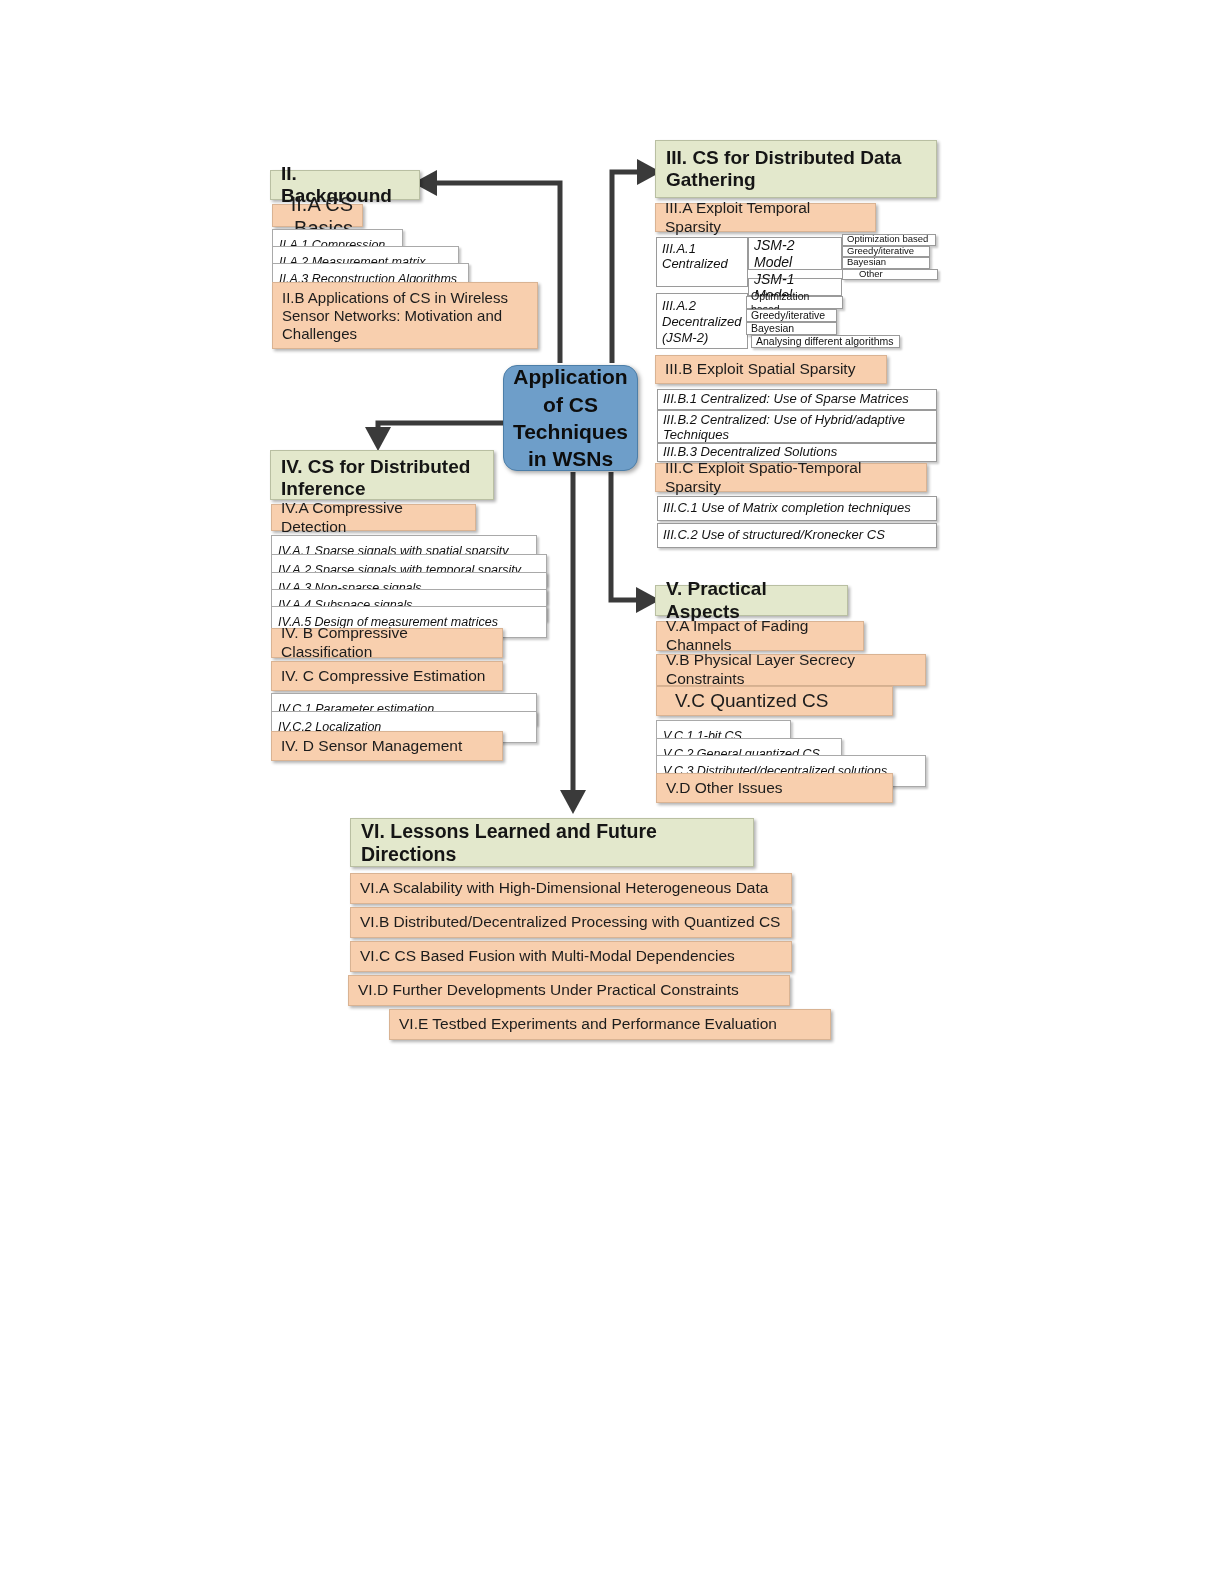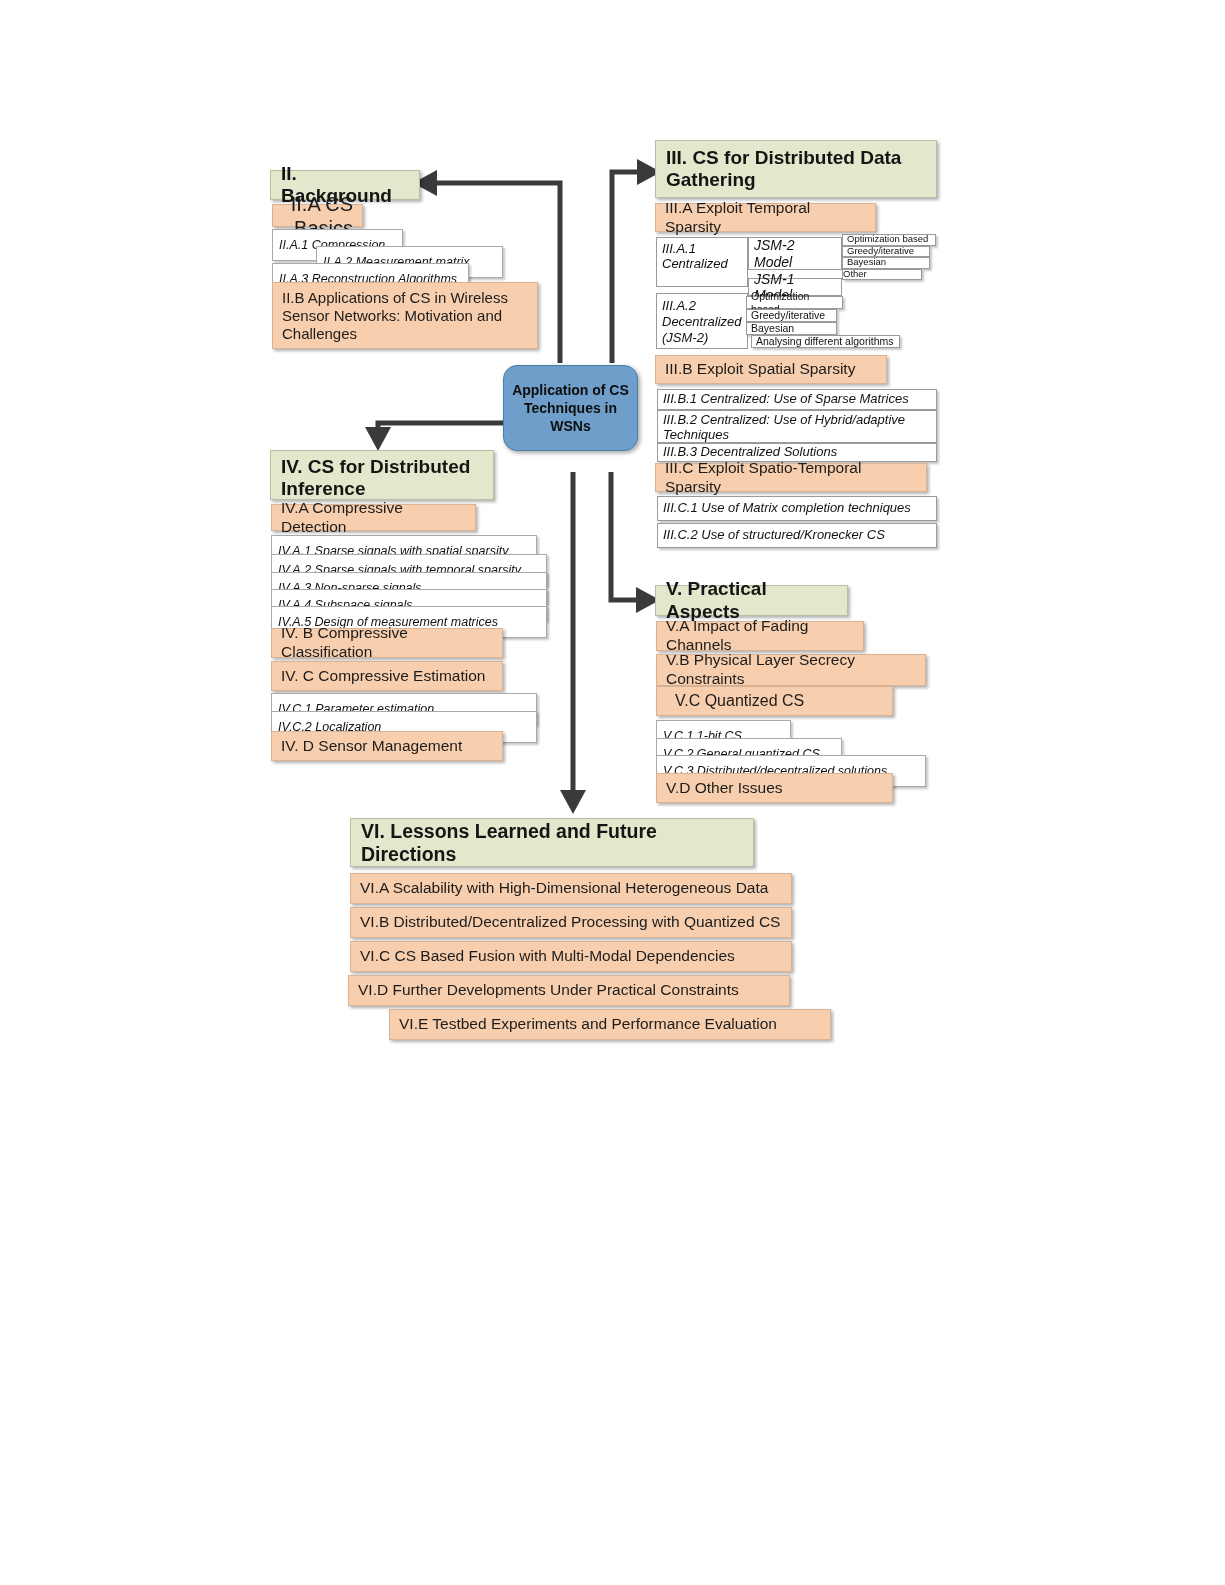--- a/index.html
+++ b/index.html
@@ -67,42 +67,42 @@
     <path class="lnk" d="M 503 423 L 378 423 L 378 427"></path>
     <polygon class="ahead" points="365,427 378,451 391,427"></polygon>
 
     <path class="lnk" d="M 611 472 L 611 600 L 636 600"></path>
     <polygon class="ahead" points="636,587 660,600 636,613"></polygon>
 
     <path class="lnk" d="M 573 472 L 573 790"></path>
     <polygon class="ahead" points="560,790 573,814 586,790"></polygon>
   </svg>
 
-  <div class="hub" style="left:503px;top:365px;width:135px;height:86px;font-size:14px;">Application of CS Techniques in  WSNs</div>
+  <div class="hub" style="left:503px;top:365px;width:135px;height:106px;font-size:21px;">Application of CS Techniques in  WSNs</div>
 
   <div class="box hdr" style="left:270px;top:170px;width:150px;height:30px;font-size:19px;">II. Background</div>
 
   <div class="box lvl2" style="left:272px;top:204px;width:91px;height:23px;font-size:20px;text-align:right;">II.A CS Basics</div>
 
   <div class="box lvl3" style="left:272px;top:229px;width:131px;height:17px;font-size:12.5px;">II.A.1 Compression</div>
-  <div class="box lvl3" style="left:272px;top:246px;width:187px;height:17px;font-size:12.5px;margin-left:44px;">II.A.2 Measurement matrix</div>
+  <div class="box lvl3" style="left:272px;top:246px;width:187px;height:17px;font-size:12.5px;">II.A.2 Measurement matrix</div>
   <div class="box lvl3" style="left:272px;top:263px;width:197px;height:17px;font-size:12.5px;">II.A.3 Reconstruction Algorithms</div>
 
   <div class="box lvl2" style="left:272px;top:282px;width:266px;height:67px;font-size:15px;align-items:flex-start;padding-top:6px;">II.B Applications of CS in Wireless Sensor Networks: Motivation and Challenges</div>
 
   <div class="box hdr" style="left:655px;top:140px;width:282px;height:58px;font-size:19px;align-items:flex-start;padding-top:6px;">III. CS for Distributed Data Gathering</div>
 
   <div class="box lvl2" style="left:655px;top:203px;width:221px;height:29px;font-size:15.5px;">III.A Exploit Temporal Sparsity</div>
 
   <div class="cell topleft" style="left:656px;top:237px;width:92px;height:50px;font-size:13px;">III.A.1 Centralized</div>
   <div class="cell" style="left:748px;top:237px;width:94px;height:33px;font-size:14px;">JSM-2 Model</div>
   <div class="cell plain sh" style="left:842px;top:234px;width:94px;height:11.5px;font-size:9.5px;padding:0 4px;">Optimization based</div>
   <div class="cell plain sh" style="left:842px;top:245.5px;width:88px;height:11.5px;font-size:9.5px;padding:0 4px;">Greedy/iterative</div>
   <div class="cell plain sh" style="left:842px;top:257px;width:88px;height:11.5px;font-size:9.5px;padding:0 4px;">Bayesian</div>
-  <div class="cell plain sh" style="left:842px;top:268.5px;width:80px;height:11.5px;font-size:9.5px;padding:0 0;">Other</div>
+  <div class="cell plain sh" style="left:842px;top:268.5px;width:96px;height:11.5px;font-size:9.5px;padding:0 16px;">Other</div>
   <div class="cell" style="left:748px;top:278px;width:94px;height:18px;font-size:14px;">JSM-1 Model</div>
 
   <div class="cell topleft" style="left:656px;top:293px;width:92px;height:56px;font-size:13px;line-height:1.22;">III.A.2 Decentralized (JSM-2)</div>
   <div class="cell plain sh" style="left:746px;top:296px;width:97px;height:13px;font-size:10.5px;padding:0 4px;">Optimization based</div>
   <div class="cell plain sh" style="left:746px;top:309px;width:91px;height:13px;font-size:10.5px;padding:0 4px;">Greedy/iterative</div>
   <div class="cell plain sh" style="left:746px;top:322px;width:91px;height:13px;font-size:10.5px;padding:0 4px;">Bayesian</div>
   <div class="cell plain sh" style="left:751px;top:335px;width:149px;height:13px;font-size:10.5px;padding:0 4px;">Analysing different algorithms</div>
 
   <div class="box lvl2" style="left:655px;top:355px;width:232px;height:29px;font-size:15.5px;">III.B Exploit Spatial  Sparsity</div>
   <div class="cell sh" style="left:657px;top:389px;width:280px;height:21px;font-size:13px;">III.B.1 Centralized: Use of Sparse Matrices</div>
@@ -124,21 +124,21 @@
 
   <div class="box lvl2" style="left:271px;top:628px;width:232px;height:30px;font-size:15.5px;">IV. B Compressive Classification</div>
   <div class="box lvl2" style="left:271px;top:661px;width:232px;height:30px;font-size:15.5px;">IV. C Compressive Estimation</div>
   <div class="box lvl3" style="left:271px;top:693px;width:266px;height:17px;font-size:12.5px;">IV.C.1 Parameter estimation</div>
   <div class="box lvl3" style="left:271px;top:711px;width:266px;height:17px;font-size:12.5px;">IV.C.2 Localization</div>
   <div class="box lvl2" style="left:271px;top:731px;width:232px;height:30px;font-size:15.5px;">IV. D Sensor Management</div>
 
   <div class="box hdr" style="left:655px;top:585px;width:193px;height:31px;font-size:19px;">V. Practical Aspects</div>
   <div class="box lvl2" style="left:656px;top:621px;width:208px;height:30px;font-size:15.5px;">V.A Impact of Fading Channels</div>
   <div class="box lvl2" style="left:656px;top:654px;width:270px;height:32px;font-size:15.5px;">V.B Physical Layer Secrecy Constraints</div>
-  <div class="box lvl2" style="left:656px;top:686px;width:237px;height:30px;font-size:16px;padding-left:18px;">V.C Quantized CS</div>
+  <div class="box lvl2" style="left:656px;top:686px;width:237px;height:30px;font-size:19px;padding-left:18px;">V.C Quantized CS</div>
   <div class="box lvl3" style="left:656px;top:720px;width:135px;height:16px;font-size:12.5px;">V.C.1 1-bit CS</div>
   <div class="box lvl3" style="left:656px;top:738px;width:186px;height:16px;font-size:12.5px;">V.C.2 General quantized CS</div>
   <div class="box lvl3" style="left:656px;top:755px;width:270px;height:16px;font-size:12.5px;">V.C.3 Distributed/decentralized solutions</div>
   <div class="box lvl2" style="left:656px;top:773px;width:237px;height:30px;font-size:15.5px;">V.D Other Issues</div>
 
   <div class="box hdr" style="left:350px;top:818px;width:404px;height:49px;font-size:19.5px;">VI. Lessons Learned and Future Directions</div>
   <div class="box lvl2" style="left:350px;top:873px;width:442px;height:31px;font-size:15.5px;">VI.A Scalability with High-Dimensional Heterogeneous Data</div>
   <div class="box lvl2" style="left:350px;top:907px;width:442px;height:31px;font-size:15.5px;">VI.B Distributed/Decentralized Processing with Quantized CS</div>
   <div class="box lvl2" style="left:350px;top:941px;width:442px;height:31px;font-size:15.5px;">VI.C CS Based Fusion with Multi-Modal Dependencies</div>
   <div class="box lvl2" style="left:348px;top:975px;width:442px;height:31px;font-size:15.5px;">VI.D Further Developments Under Practical Constraints</div>

